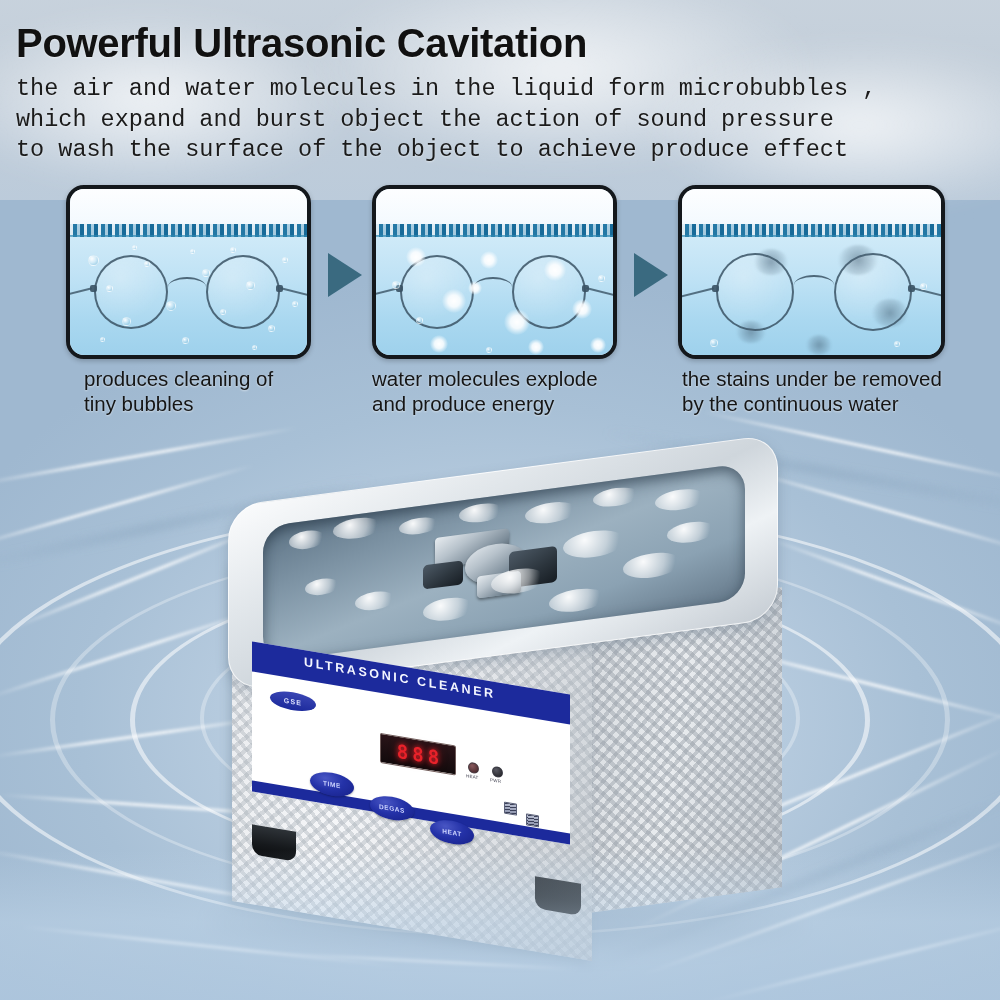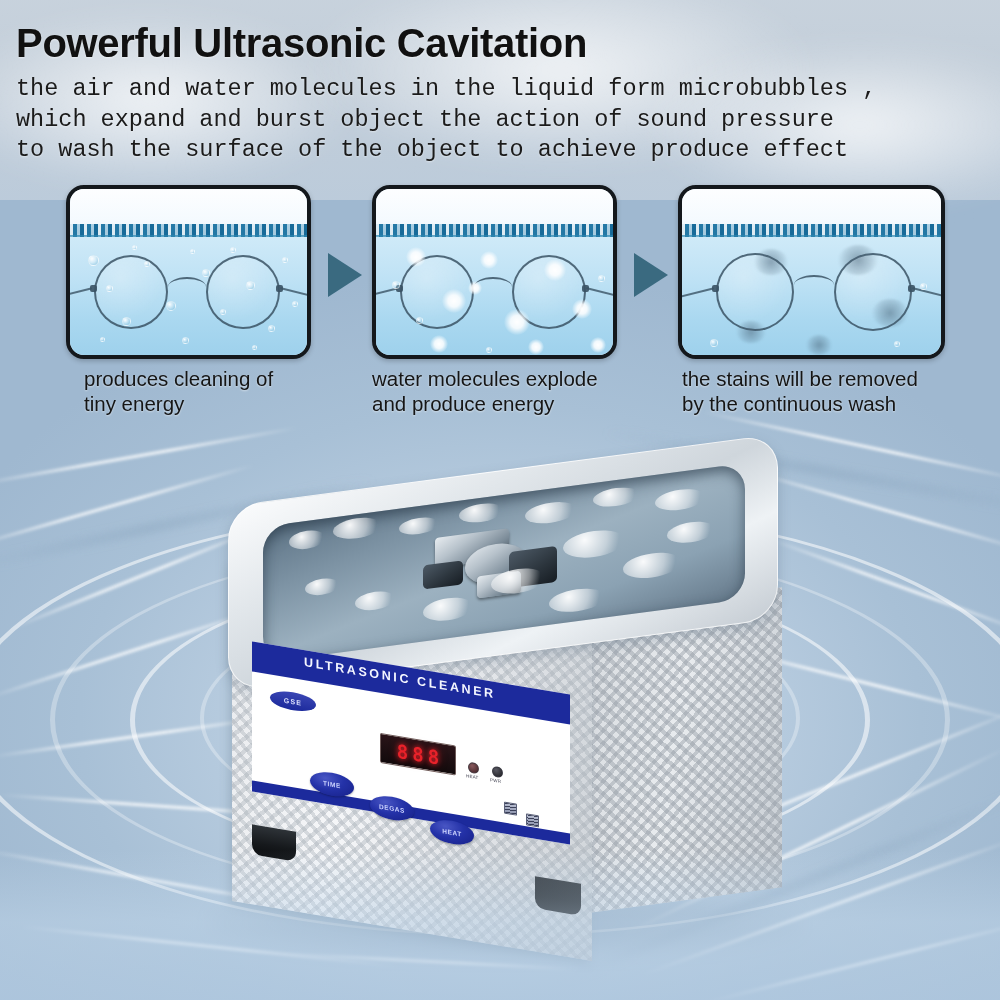--- a/index.html
+++ b/index.html
@@ -529,29 +529,29 @@
         <div class="bubble" style="left:28px;  top:150px; width:8px;  height:8px;"></div>
         <div class="bubble" style="left:238px; top:94px;  width:7px;  height:7px;"></div>
         <div class="bubble" style="left:212px; top:152px; width:6px;  height:6px;"></div>
       </div>
     </div>
   </div>
 
   <div class="captions">
     <div class="caption c1">
       <div>produces cleaning of</div>
-      <div>tiny energy</div>
+      <div>tiny bubbles</div>
     </div>
     <div class="caption c2">
       <div>water molecules explode</div>
       <div>and produce energy</div>
     </div>
     <div class="caption c3">
-      <div>the stains will be removed</div>
-      <div>by the continuous wash</div>
+      <div>the stains under be removed</div>
+      <div>by the continuous water</div>
     </div>
   </div>
 
   <div class="device">
 
     <div class="device-shadow"></div>
 
     <div class="foot f3"></div>
 
     <div class="cab-side"></div>

